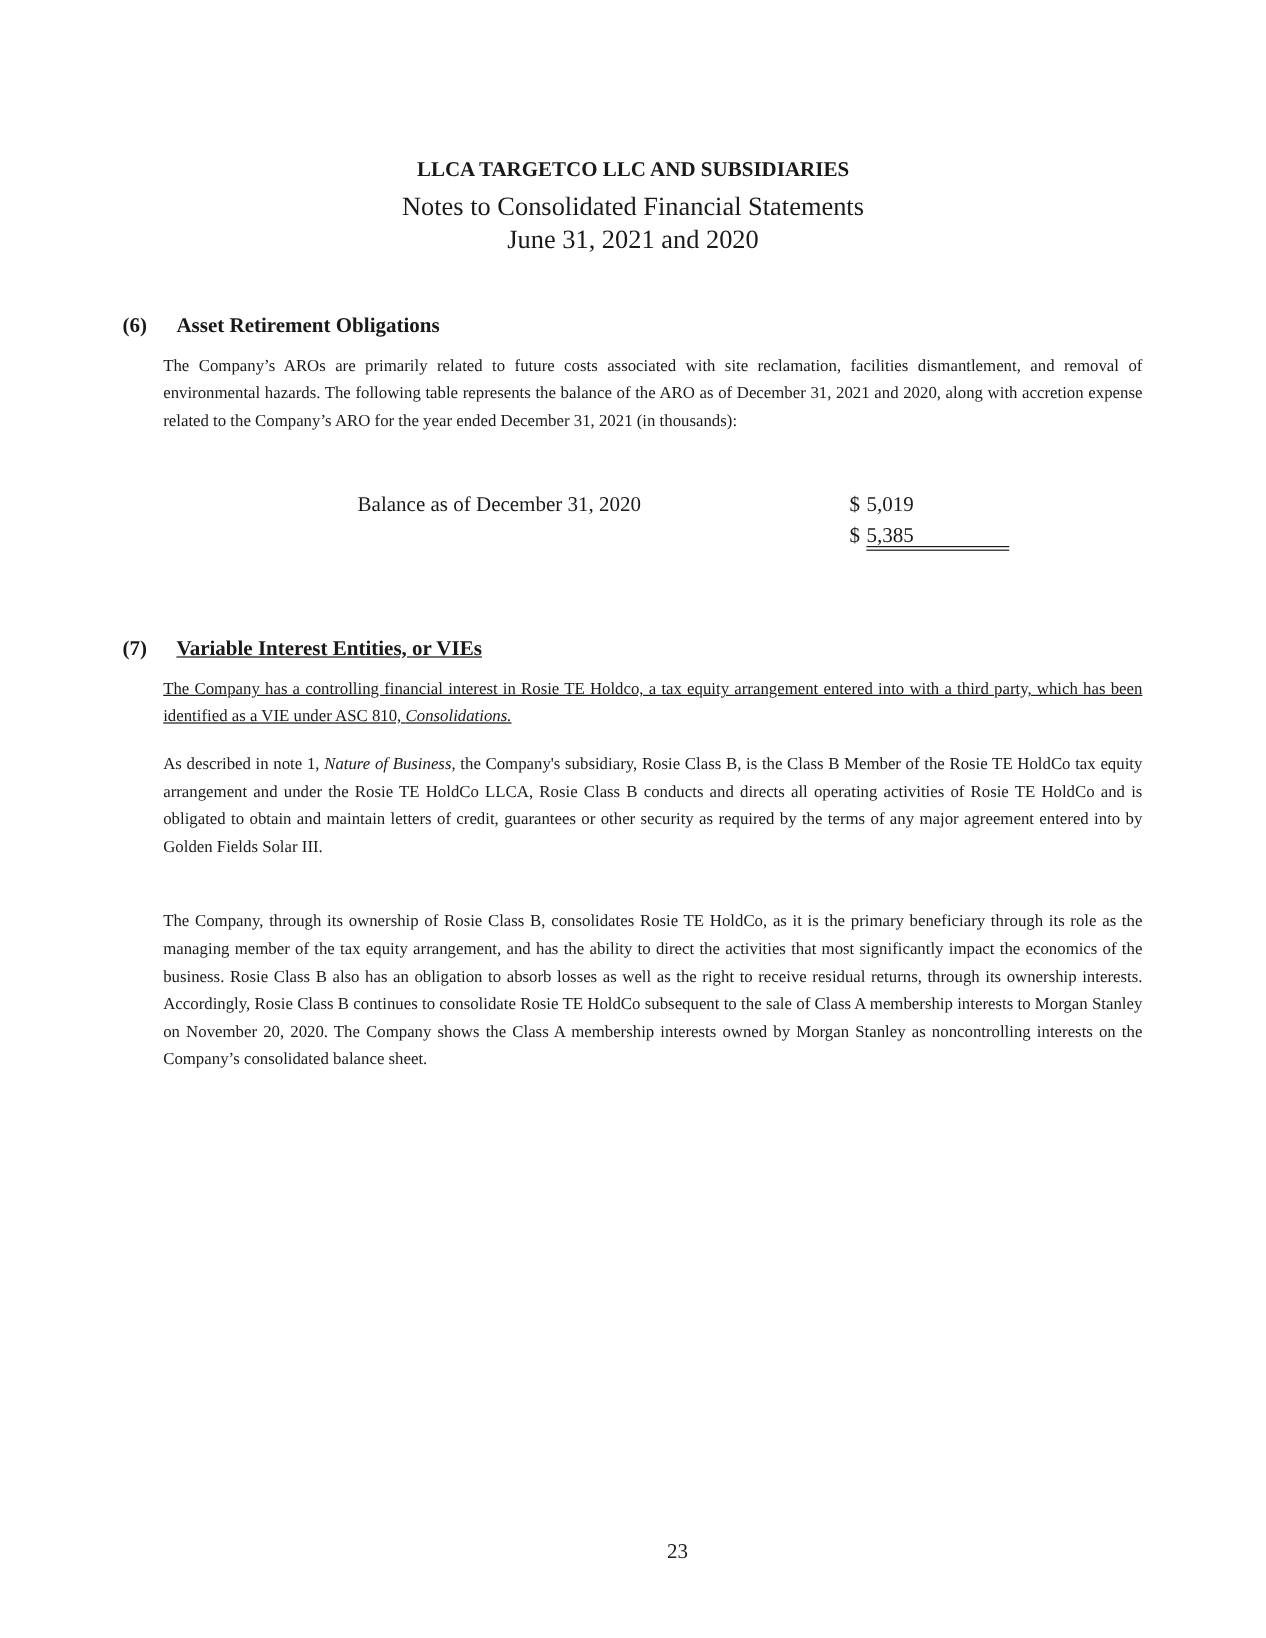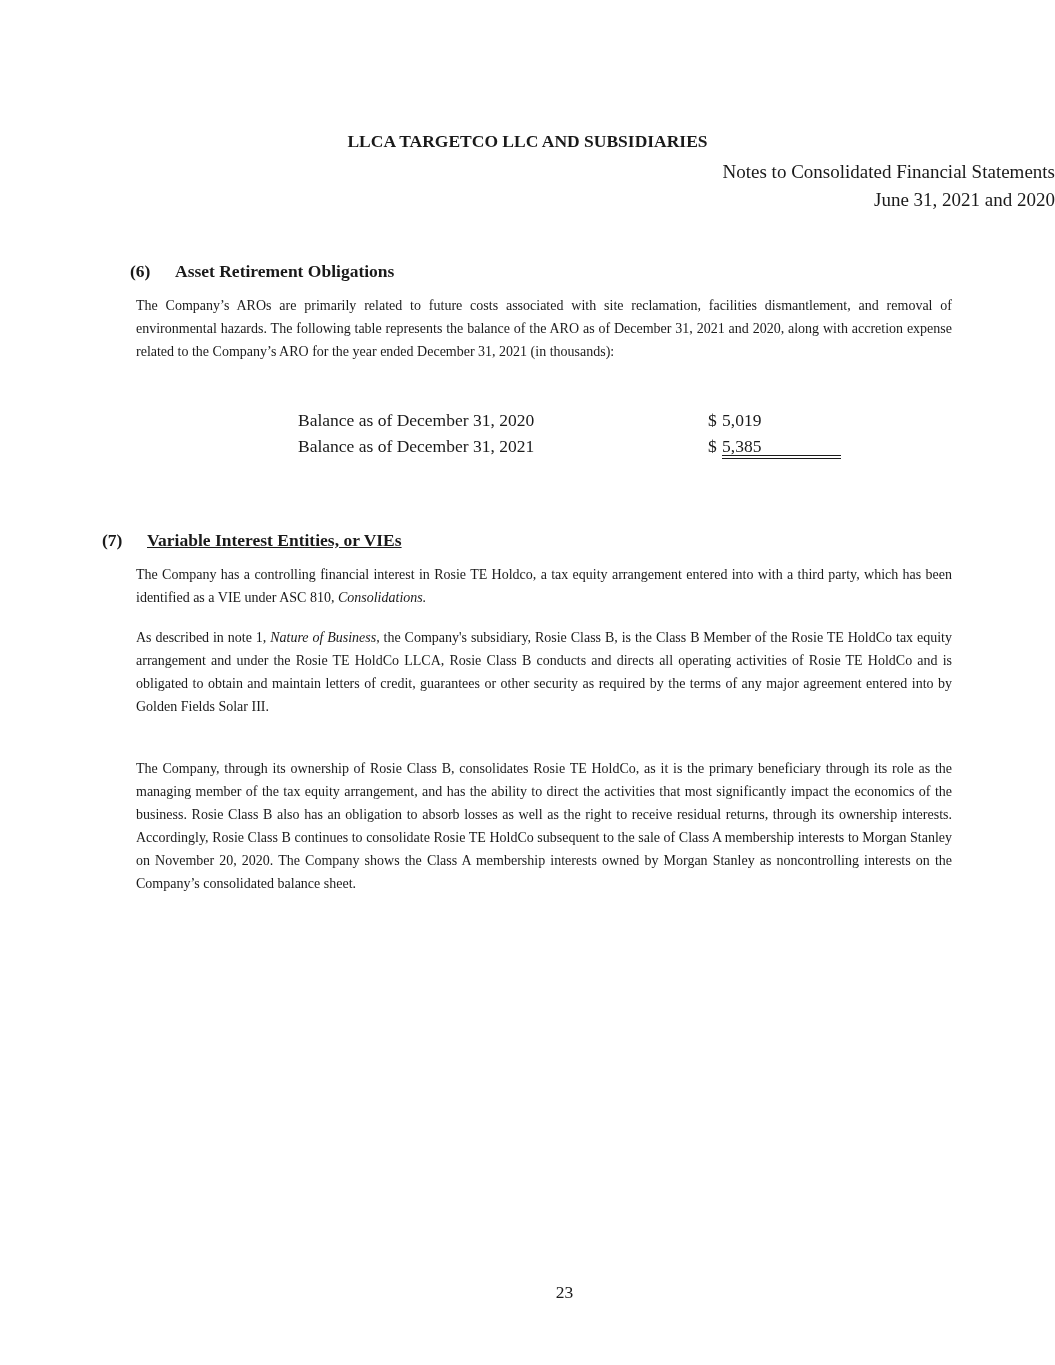--- a/index.html
+++ b/index.html
@@ -23,22 +23,21 @@
     width: 1055px;
     text-align: center;
   }
   .header .company {
     font-weight: bold;
     font-size: 17.5px;
     line-height: 23px;
   }
   .header .line {
     line-height: 28px;
-    font-size: 19px;
-    text-align: right;
+    font-size: 22px;
   }
   .header .company + .line { margin-top: 5px; }
 
   .section-heading {
     position: absolute;
     left: 102px;
     font-weight: bold;
     font-size: 17.5px;
     line-height: 22px;
   }
@@ -109,42 +108,41 @@
 </style>
 </head>
 <body>
 
 <div class="header">
   <div class="company">LLCA TARGETCO LLC AND SUBSIDIARIES</div>
   <div class="line">Notes to Consolidated Financial Statements</div>
   <div class="line">June 31, 2021 and 2020</div>
 </div>
 
-<div class="section-heading" style="top:260px;margin-left:28px;">
+<div class="section-heading" style="top:260px;">
   <span class="num">(6)</span><span>Asset Retirement Obligations</span>
 </div>
 
 <p class="para" style="top:294px;">The Company’s AROs are primarily related to future costs associated with site reclamation, facilities dismantlement, and removal of environmental hazards. The following table represents the balance of the ARO as of December 31, 2021 and 2020, along with accretion expense related to the Company’s ARO for the year ended December 31, 2021 (in thousands):</p>
 
 <div class="aro-table">
   <div class="aro-row">
     <span class="label">Balance as of December 31, 2020</span>
     <span class="dollar">$</span>
     <span class="amount-cell">5,019</span>
   </div>
   <div class="aro-row">
-    <span class="label">Balance as of December 31, 2021</span>
     <span class="dollar">$</span>
     <span class="amount-cell double-under">5,385</span>
   </div>
 </div>
 
 <div class="section-heading" style="top:529px;text-decoration:underline;">
   <span class="num">(7)</span><span>Variable Interest Entities, or VIEs</span>
 </div>
 
-<p class="para" style="top:563px;"><span>The Company has a controlling financial interest in Rosie TE Holdco, a tax equity arrangement entered into with a third party, which has been identified as a VIE under ASC 810, </span><span class="ital">Consolidations.</span><span></span></p>
+<p class="para" style="top:563px;text-decoration:underline;"><span>The Company has a controlling financial interest in Rosie TE Holdco, a tax equity arrangement entered into with a third party, which has been identified as a VIE under ASC 810, </span><span class="ital">Consolidations.</span><span></span></p>
 
 <p class="para" style="top:626px;"><span>As described in note 1, </span><span class="ital">Nature of Business</span><span>, the Company's subsidiary, Rosie Class B, is the Class B Member of the Rosie TE HoldCo tax equity arrangement and under the Rosie TE HoldCo LLCA, Rosie Class B conducts and directs all operating activities of Rosie TE HoldCo and is obligated to obtain and maintain letters of credit, guarantees or other security as required by the terms of any major agreement entered into by Golden Fields Solar III.</span></p>
 
 <p class="para" style="top:757px;"><span>The Company, through its ownership of Rosie Class B, consolidates Rosie TE HoldCo, as it is the primary beneficiary through its role as the managing member of the tax equity arrangement, and has the ability to direct the activities that most significantly impact the economics of the business. Rosie Class B also has an obligation to absorb losses as well as the right to receive residual returns, through its ownership interests. Accordingly, Rosie Class B continues to consolidate Rosie TE HoldCo subsequent to the sale of Class A membership interests to Morgan Stanley on November 20, 2020. The Company shows the Class A membership interests owned by Morgan Stanley as noncontrolling interests on the Company’s consolidated balance sheet.</span><span class="ital"></span><span></span></p>
 
 <div class="page-number">23</div>
 
 </body></html>

